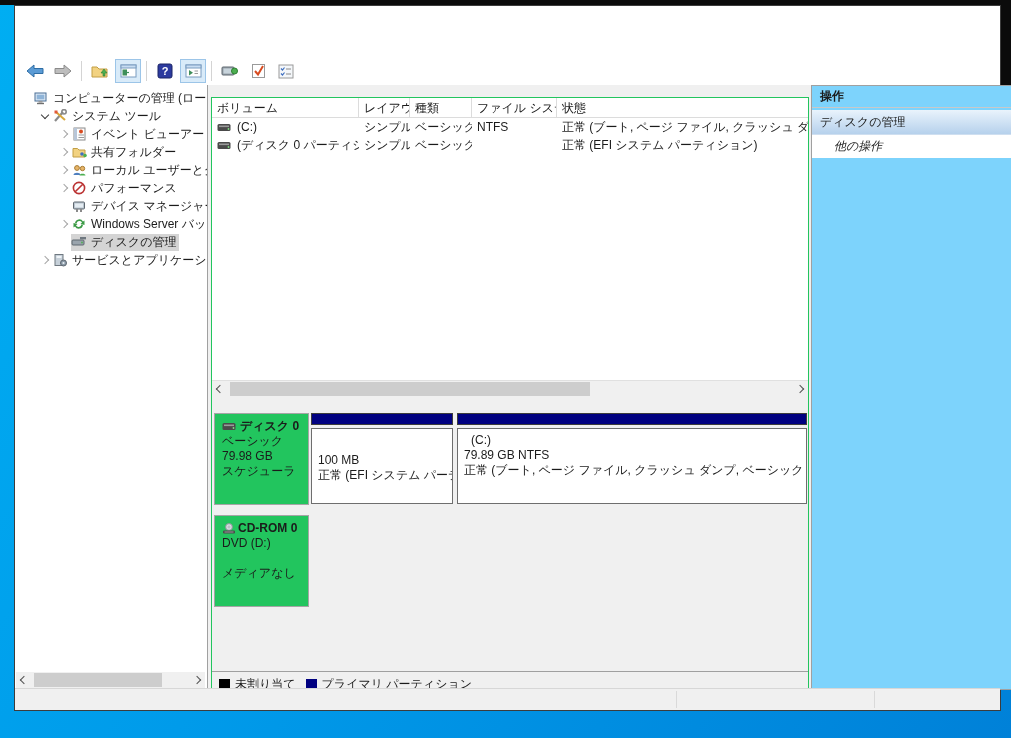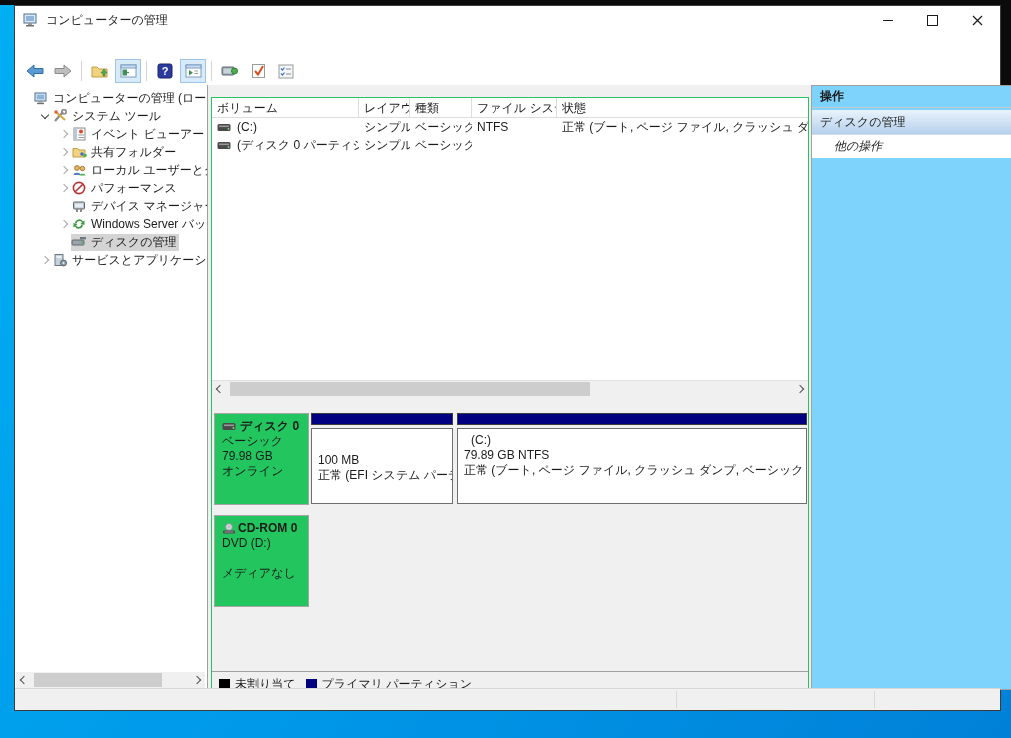--- a/index.html
+++ b/index.html
@@ -93,42 +93,20 @@
   .sb-div{position:absolute;top:2px;bottom:2px;width:1px;background:#d9d9d9;}
 </style>
 </head>
 <body>
 
 <div class="black-top"></div>
 <div class="black-right"></div>
 
 <div class="window">
 
-  <div class="titlebar">
-    <svg class="title-icon" viewBox="0 0 16 16">
-      <rect x="1" y="2" width="12" height="9" fill="#dce9f5" stroke="#4a6f96"></rect>
-      <rect x="3" y="4" width="8" height="5" fill="#8fb4d8"></rect>
-      <rect x="5" y="11" width="4" height="2" fill="#9a9a9a"></rect>
-      <rect x="3" y="13" width="8" height="1.5" fill="#6f6f6f"></rect>
-    </svg>
-    <span class="title-text">コンピューターの管理</span>
-    <div class="caption-btns">
-      <div class="cap-btn">
-          <div class="min-glyph"></div>
-        </div>
-      <div class="cap-btn">
-          <div class="max-glyph"></div>
-        </div>
-      <div class="cap-btn">
-        <svg width="11" height="11" viewBox="0 0 11 11">
-          <path d="M1 1 L10 10 M10 1 L1 10" stroke="#1b1b1b" stroke-width="1.2"></path>
-        </svg>
-      </div>
-    </div>
-  </div>
 
 
   <div class="toolbar">
     <div class="tb-btn">
       <svg width="18" height="14" viewBox="0 0 18 14">
         <path d="M8 1 L1 7 L8 13 L8 9.5 H17 V4.5 H8 Z" fill="#5b9bd5" stroke="#2e6da4"></path>
       </svg>
     </div>
     <div class="tb-btn">
       <svg width="18" height="14" viewBox="0 0 18 14">
@@ -394,20 +372,21 @@
               <svg class="row-icon" viewBox="0 0 15 9">
                 <rect x="0.5" y="1" width="13" height="7" rx="1.5" fill="#4a4a4a"></rect>
                 <rect x="2" y="2.5" width="10" height="1.6" fill="#9a9a9a"></rect>
                 <circle cx="11.5" cy="6" r="0.9" fill="#7fdc7f"></circle>
               </svg>
               <span>(ディスク 0 パーティション 1)</span>
             </div>
           <div class="vl-c">シンプル</div>
           <div class="vl-c">ベーシック</div>
           <div class="vl-c"></div>
+          <div class="vl-c">正常 (EFI システム パーティション)</div>
         </div>
       </div>
 
       <div class="center-hscroll">
         <div class="sb-arrow" style="left:0">
             <span class="sb-chev-l"></span>
           </div>
         <div class="sb-thumb" style="left:18px;width:360px"></div>
         <div class="sb-arrow" style="right:0">
             <span class="sb-chev-r"></span>
@@ -423,21 +402,21 @@
             <div class="dname">
                 <svg width="15" height="9" viewBox="0 0 15 9" style="margin-right:3px">
                   <rect x="0.5" y="1" width="13" height="7" rx="1.5" fill="#4a4a4a"></rect>
                   <rect x="2" y="2.5" width="10" height="1.6" fill="#9a9a9a"></rect>
                   <circle cx="11.5" cy="6" r="0.9" fill="#7fdc7f"></circle>
                 </svg>
                 <span>ディスク 0</span>
               </div>
             <div>ベーシック</div>
             <div>79.98 GB</div>
-            <div>オンライン</div>
+            <div>スケジューラ</div>
           </div>
 
           <div class="part" style="left:97px;width:142px">
             <div class="pbar"></div>
             <div class="pbody efi">
               <div>100 MB</div>
               <div>正常 (EFI システム パーティシ</div>
             </div>
           </div>
 

